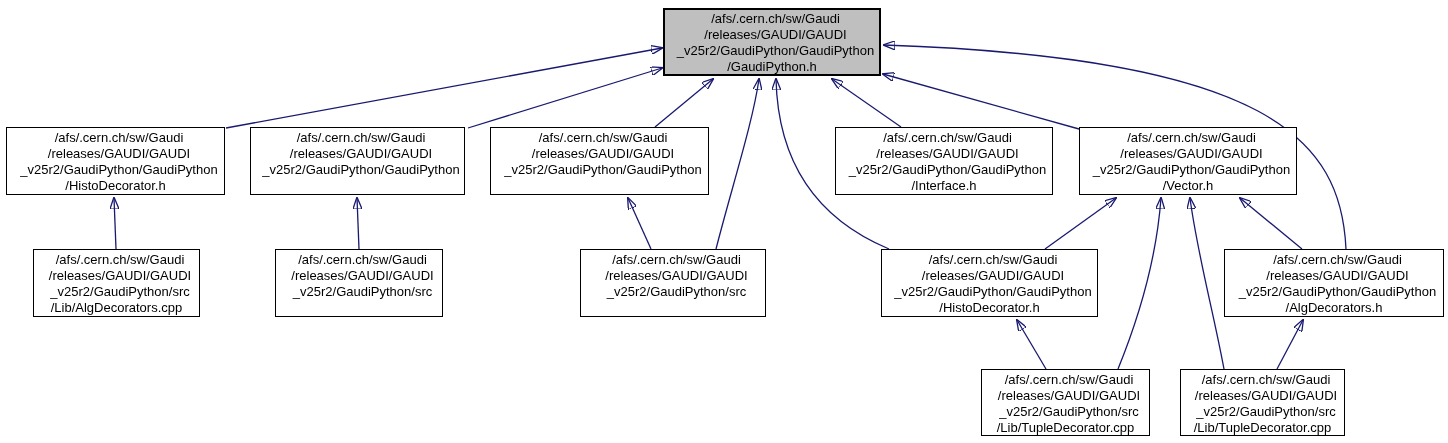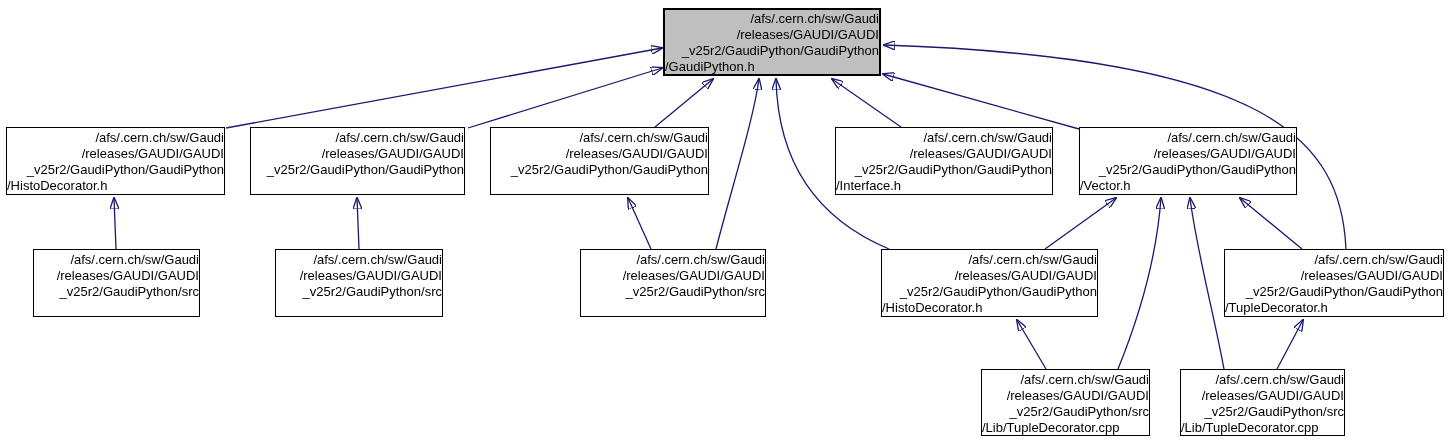--- a/index.html
+++ b/index.html
@@ -24,22 +24,22 @@
     background: #ffffff;
     border: 1px solid #000000;
     color: #000000;
     font-size: 13px;
     line-height: 16px;
     padding-top: 2px;
     z-index: 2;
     overflow: hidden;
     cursor: pointer;
   }
-  .node .path-lines { text-align: right; padding-left: 7px; white-space: pre-line; }
-  .node .file-line  { white-space: pre-line; }
+  .node .path-lines { text-align: center; padding-left: 7px; white-space: pre-line; }
+  .node .file-line  { text-align: center; white-space: pre-line; }
   .node.highlight { background: #bfbfbf; border-width: 2px; padding-top: 1px; }
 </style>
 </head>
 <body>
 
 <div class="canvas">
 
   <svg class="edges" viewBox="0 0 1448 443" xmlns="http://www.w3.org/2000/svg">
     <defs>
       <marker id="arrow" viewBox="0 0 12 9" refX="11" refY="4.5" markerWidth="12" markerHeight="9" orient="auto" markerUnits="userSpaceOnUse">
@@ -102,20 +102,21 @@
     <div class="path-lines">/afs/.cern.ch/sw/Gaudi
 /releases/GAUDI/GAUDI
 _v25r2/GaudiPython/GaudiPython</div>
     <div class="file-line">/Vector.h</div>
   </div>
 
   <div class="node" style="left:33px; top:249px; width:167px; height:68px;">
     <div class="path-lines">/afs/.cern.ch/sw/Gaudi
 /releases/GAUDI/GAUDI
 _v25r2/GaudiPython/src</div>
+    <div class="file-line">/Lib/AlgDecorators.cpp</div>
   </div>
 
   <div class="node" style="left:275px; top:249px; width:168px; height:68px;">
     <div class="path-lines">/afs/.cern.ch/sw/Gaudi
 /releases/GAUDI/GAUDI
 _v25r2/GaudiPython/src</div>
   </div>
 
   <div class="node" style="left:580px; top:249px; width:186px; height:68px;">
     <div class="path-lines">/afs/.cern.ch/sw/Gaudi
@@ -127,21 +128,21 @@
     <div class="path-lines">/afs/.cern.ch/sw/Gaudi
 /releases/GAUDI/GAUDI
 _v25r2/GaudiPython/GaudiPython</div>
     <div class="file-line">/HistoDecorator.h</div>
   </div>
 
   <div class="node" style="left:1224px; top:249px; width:220px; height:68px;">
     <div class="path-lines">/afs/.cern.ch/sw/Gaudi
 /releases/GAUDI/GAUDI
 _v25r2/GaudiPython/GaudiPython</div>
-    <div class="file-line">/TupleDecorator.h</div>
+    <div class="file-line">/AlgDecorators.h</div>
   </div>
 
   <div class="node" style="left:981px; top:369px; width:169px; height:67px;">
     <div class="path-lines">/afs/.cern.ch/sw/Gaudi
 /releases/GAUDI/GAUDI
 _v25r2/GaudiPython/src</div>
     <div class="file-line">/Lib/TupleDecorator.cpp</div>
   </div>
 
   <div class="node" style="left:1180px; top:369px; width:165px; height:67px;">

